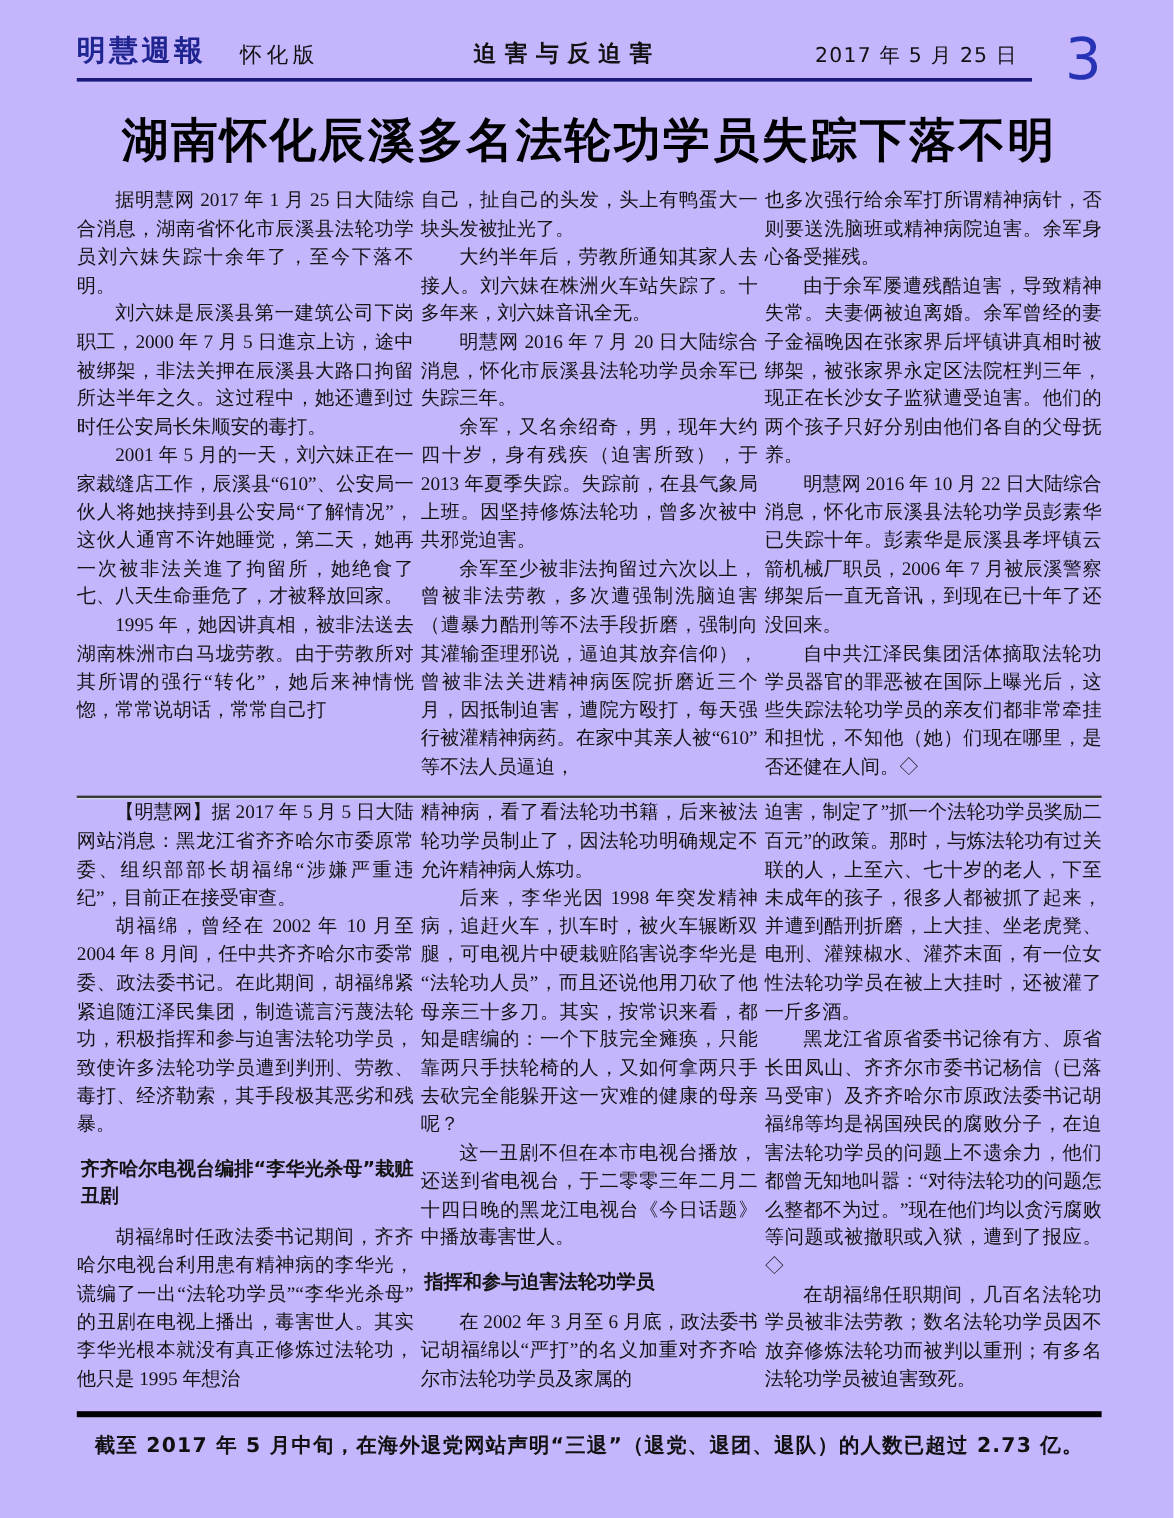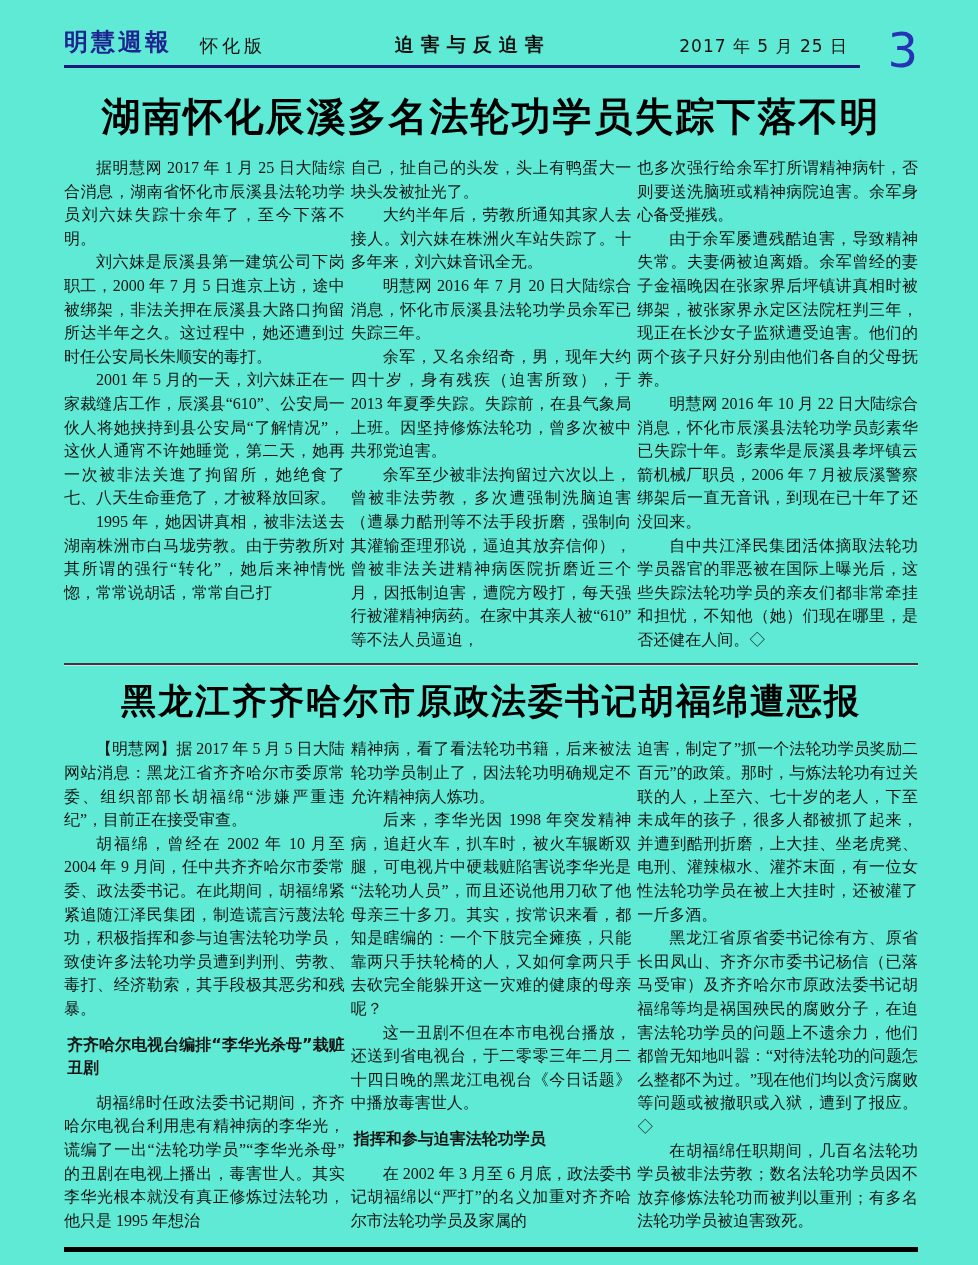--- a/index.html
+++ b/index.html
@@ -2,21 +2,21 @@
 <html lang="zh" style="--masthead-blue: #1f2490; --page-number-blue: #2733b5; --rule-blue: #1a1a7a;"><head>
 <meta charset="utf-8">
 <style>
   * { margin: 0; padding: 0; box-sizing: border-box; }
   html, body { background: #ffffff; }
   .page {
     position: relative;
     width: 978px;
     height: 1265px;
     margin: 0 auto;
-    background: #5eead4;
+    background: #c4b5fd;
     padding: 24px 60px 0 64px;
     overflow: hidden;
     font-family: "Liberation Serif", serif;
     color: #111;
   }
   
   .header { position: relative; height: 52px; }
   .header-row {
     display: flex;
     align-items: flex-end;
@@ -159,25 +159,24 @@
         <p class="ind">由于余军屡遭残酷迫害，导致精神失常。夫妻俩被迫离婚。余军曾经的妻子金福晚因在张家界后坪镇讲真相时被绑架，被张家界永定区法院枉判三年，现正在长沙女子监狱遭受迫害。他们的两个孩子只好分别由他们各自的父母抚养。</p>
         <p class="ind">明慧网 2016 年 10 月 22 日大陆综合消息，怀化市辰溪县法轮功学员彭素华已失踪十年。彭素华是辰溪县孝坪镇云箭机械厂职员，2006 年 7 月被辰溪警察绑架后一直无音讯，到现在已十年了还没回来。</p>
         <p class="ind">自中共江泽民集团活体摘取法轮功学员器官的罪恶被在国际上曝光后，这些失踪法轮功学员的亲友们都非常牵挂和担忧，不知他（她）们现在哪里，是否还健在人间。◇</p>
       </div>
     </div>
   </section>
 
   <div class="article-divider"></div>
 
   <section>
-    <h1 class="headline a2-title">黑龙江齐齐哈尔市原政法委书记胡福绵遭恶报</h1>
     <div class="cols">
       <div class="col">
         <p class="ind">【明慧网】据 2017 年 5 月 5 日大陆网站消息：黑龙江省齐齐哈尔市委原常委、组织部部长胡福绵“涉嫌严重违纪”，目前正在接受审查。</p>
-        <p class="ind">胡福绵，曾经在 2002 年 10 月至 2004 年 9 月间，任中共齐齐哈尔市委常委、政法委书记。在此期间，胡福绵紧紧追随江泽民集团，制造谎言污蔑法轮功，积极指挥和参与迫害法轮功学员，致使许多法轮功学员遭到判刑、劳教、毒打、经济勒索，其手段极其恶劣和残暴。</p>
+        <p class="ind">胡福绵，曾经在 2002 年 10 月至 2004 年 8 月间，任中共齐齐哈尔市委常委、政法委书记。在此期间，胡福绵紧紧追随江泽民集团，制造谎言污蔑法轮功，积极指挥和参与迫害法轮功学员，致使许多法轮功学员遭到判刑、劳教、毒打、经济勒索，其手段极其恶劣和残暴。</p>
         <p class="subhead">齐齐哈尔电视台编排“李华光杀母”栽赃丑剧</p>
         <p class="ind">胡福绵时任政法委书记期间，齐齐哈尔电视台利用患有精神病的李华光，谎编了一出“法轮功学员”“李华光杀母”的丑剧在电视上播出，毒害世人。其实李华光根本就没有真正修炼过法轮功，他只是 1995 年想治</p>
       </div>
       <div class="col">
         <p class="cont">精神病，看了看法轮功书籍，后来被法轮功学员制止了，因法轮功明确规定不允许精神病人炼功。</p>
         <p class="ind">后来，李华光因 1998 年突发精神病，追赶火车，扒车时，被火车辗断双腿，可电视片中硬栽赃陷害说李华光是“法轮功人员”，而且还说他用刀砍了他母亲三十多刀。其实，按常识来看，都知是瞎编的：一个下肢完全瘫痪，只能靠两只手扶轮椅的人，又如何拿两只手去砍完全能躲开这一灾难的健康的母亲呢？</p>
         <p class="ind">这一丑剧不但在本市电视台播放，还送到省电视台，于二零零三年二月二十四日晚的黑龙江电视台《今日话题》中播放毒害世人。</p>
         <p class="subhead">指挥和参与迫害法轮功学员</p>
         <p class="ind">在 2002 年 3 月至 6 月底，政法委书记胡福绵以“严打”的名义加重对齐齐哈尔市法轮功学员及家属的</p>
       </div>

